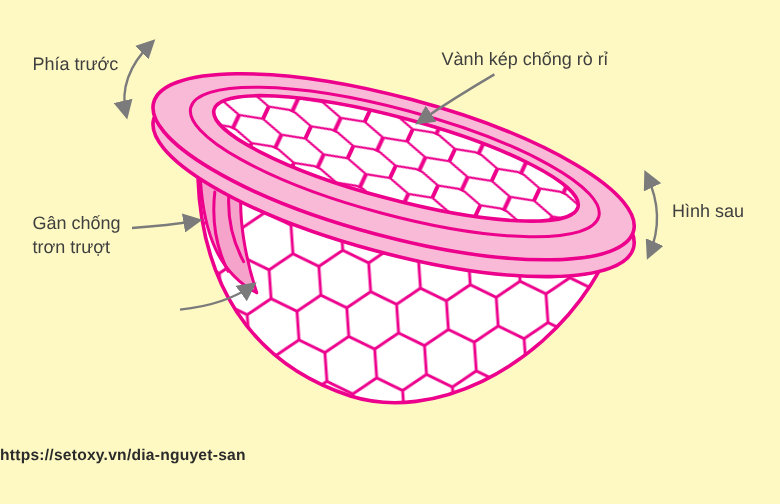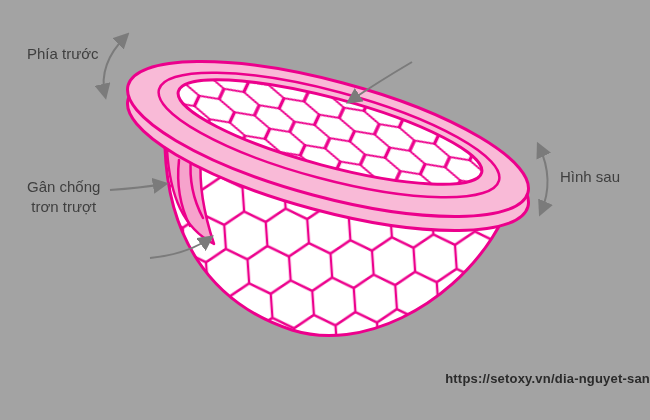--- a/index.html
+++ b/index.html
@@ -1,34 +1,34 @@
 <!DOCTYPE html>
 <html><head>
 <meta charset="utf-8">
 <style>
   html,body{margin:0;padding:0;background:#ffffff;}
   .canvas{
     position:relative;
     width:650px;height:420px;
-    background:#a3a3a3;
+    background:#fef9c3;
     overflow:hidden;
     font-family:"Liberation Sans", sans-serif;
   }
   .art{position:absolute;left:0;top:0;}
   .label{
     position:absolute;
     color:#3f3f3f;
     font-size:15px;
     line-height:1.35;
     white-space:pre-line;
   }
   .url{
     position:absolute;
     left:0;right:0;top:371px;
-    text-align:right;
+    text-align:left;
     font-size:13px;
     font-weight:bold;
     color:#2b2b2b;
     letter-spacing:.2px;
   }
 </style>
 </head>
 <body>
 
 <div class="canvas">
@@ -86,21 +86,22 @@
 
     <path d="M110 190 Q 140 188 164 184" fill="none" stroke="#7B7B7B" stroke-width="2" marker-end="url(#arrow)"></path>
 
     <path d="M150 258 Q 188 254 210 238" fill="none" stroke="#7B7B7B" stroke-width="2" marker-end="url(#arrow)"></path>
 
     <path d="M539 146 Q 555 180 541 212" fill="none" stroke="#7B7B7B" stroke-width="2" marker-start="url(#arrow)" marker-end="url(#arrow)"></path>
   </svg>
 
   <div class="label" style="left:27px;top:44px;">Phía trước</div>
 
+  <div class="label" style="left:368px;top:40px;">Vành kép chống rò rỉ</div>
 
-  <div class="label" style="left:27px;top:177px;text-align:center;">Gân chống
+  <div class="label" style="left:27px;top:177px;">Gân chống
 trơn trượt</div>
 
 
   <div class="label" style="left:560px;top:167px;">Hình sau</div>
 
   <div class="url">https://setoxy.vn/dia-nguyet-san</div>
 </div>
 
 </body></html>

